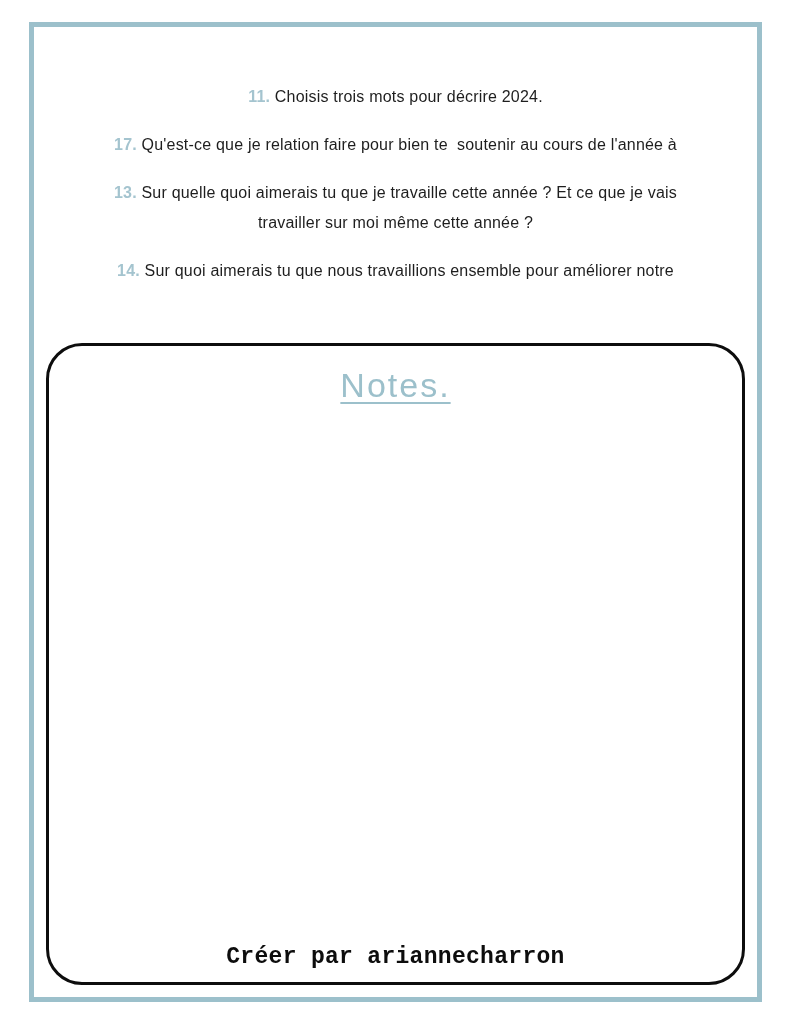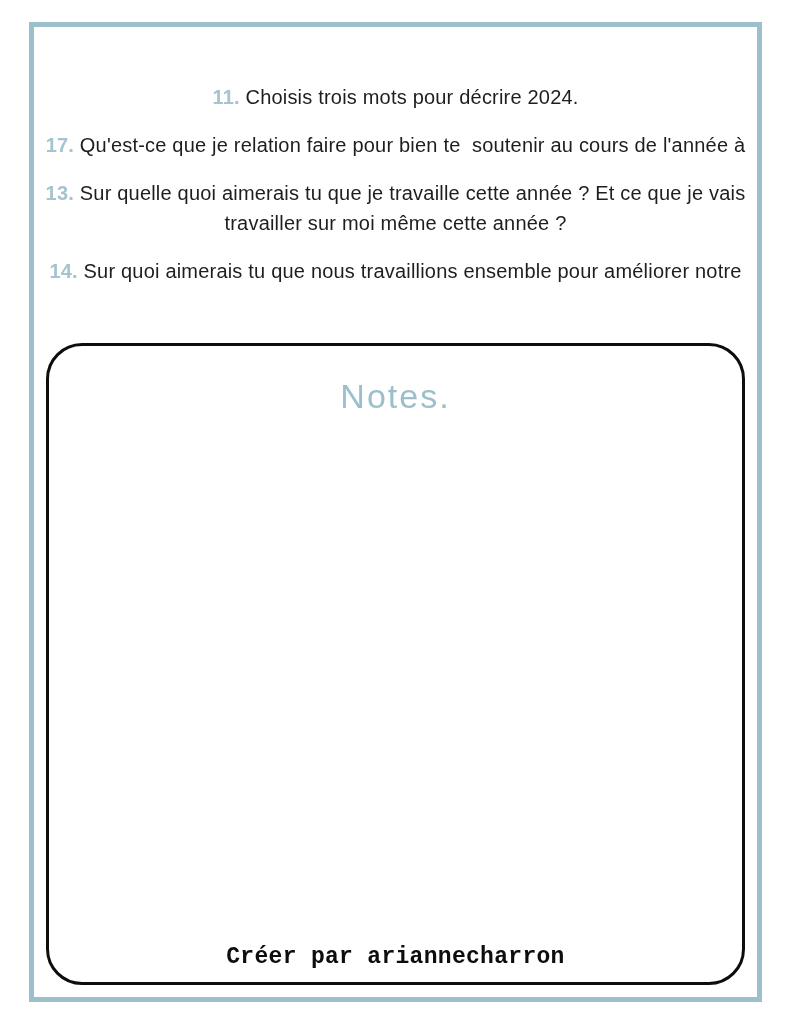--- a/index.html
+++ b/index.html
@@ -22,44 +22,45 @@
     width:733px; height:980px;
     border:5px solid var(--accent);
     background:transparent;
   }
   .questions{
     position:absolute;
     left:40px; top:82px;
     width:711px;
     text-align:center;
     color:var(--text-dark);
-    font-size:20px;
+    font-size:16px;
     line-height:30px;
     letter-spacing:0.2px;
   }
   .question{ margin-bottom:18px; }
   .q-line{ white-space:pre-wrap; }
   .q-num{
     color:var(--num-blue);
     font-weight:bold;
   }
   .notes-box{
     position:absolute;
     left:46px; top:343px;
     width:699px; height:642px;
     border:3px solid var(--box-border);
     border-radius:36px;
     background:#ffffff;
   }
   .notes-heading{
-    margin-top:31px;
+    margin-top:20px;
     text-align:center;
     font-size:34px;
     letter-spacing:2px;
     color:var(--accent);
+    text-decoration:underline;
     text-decoration-thickness:2px;
     text-underline-offset:5px;
   }
   .notes-area{
     position:absolute;
     left:20px; top:70px; right:20px; bottom:50px;
   }
   .credit{
     position:absolute;
     left:0; right:0; bottom:12px;

